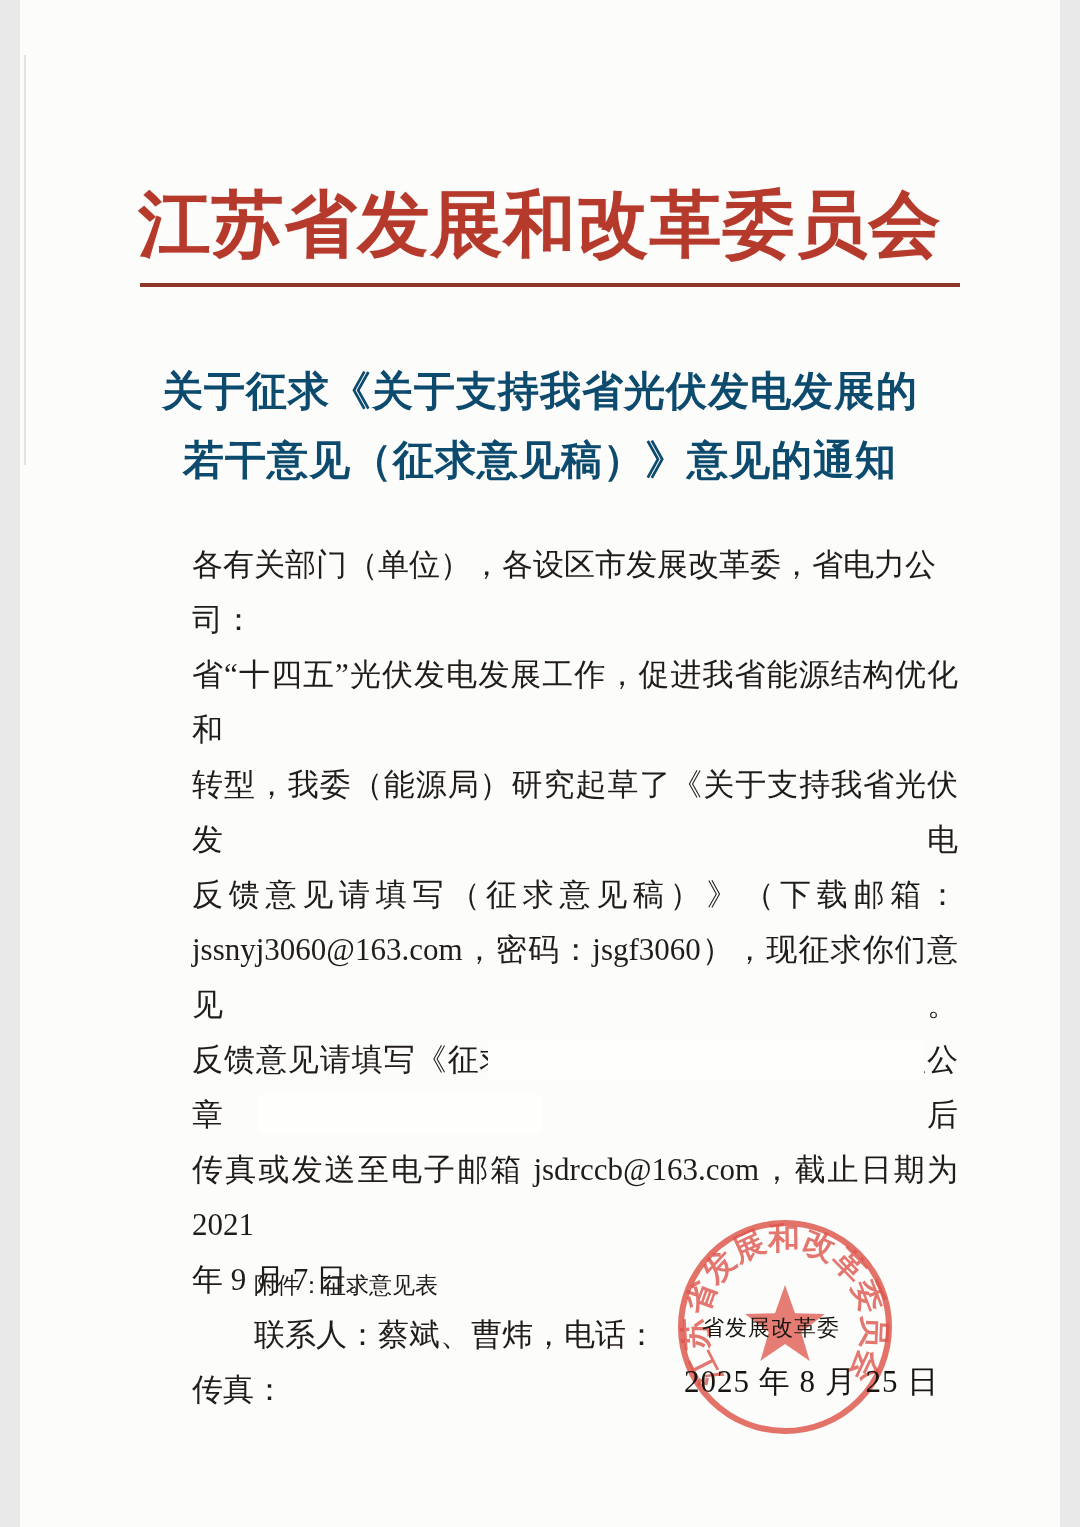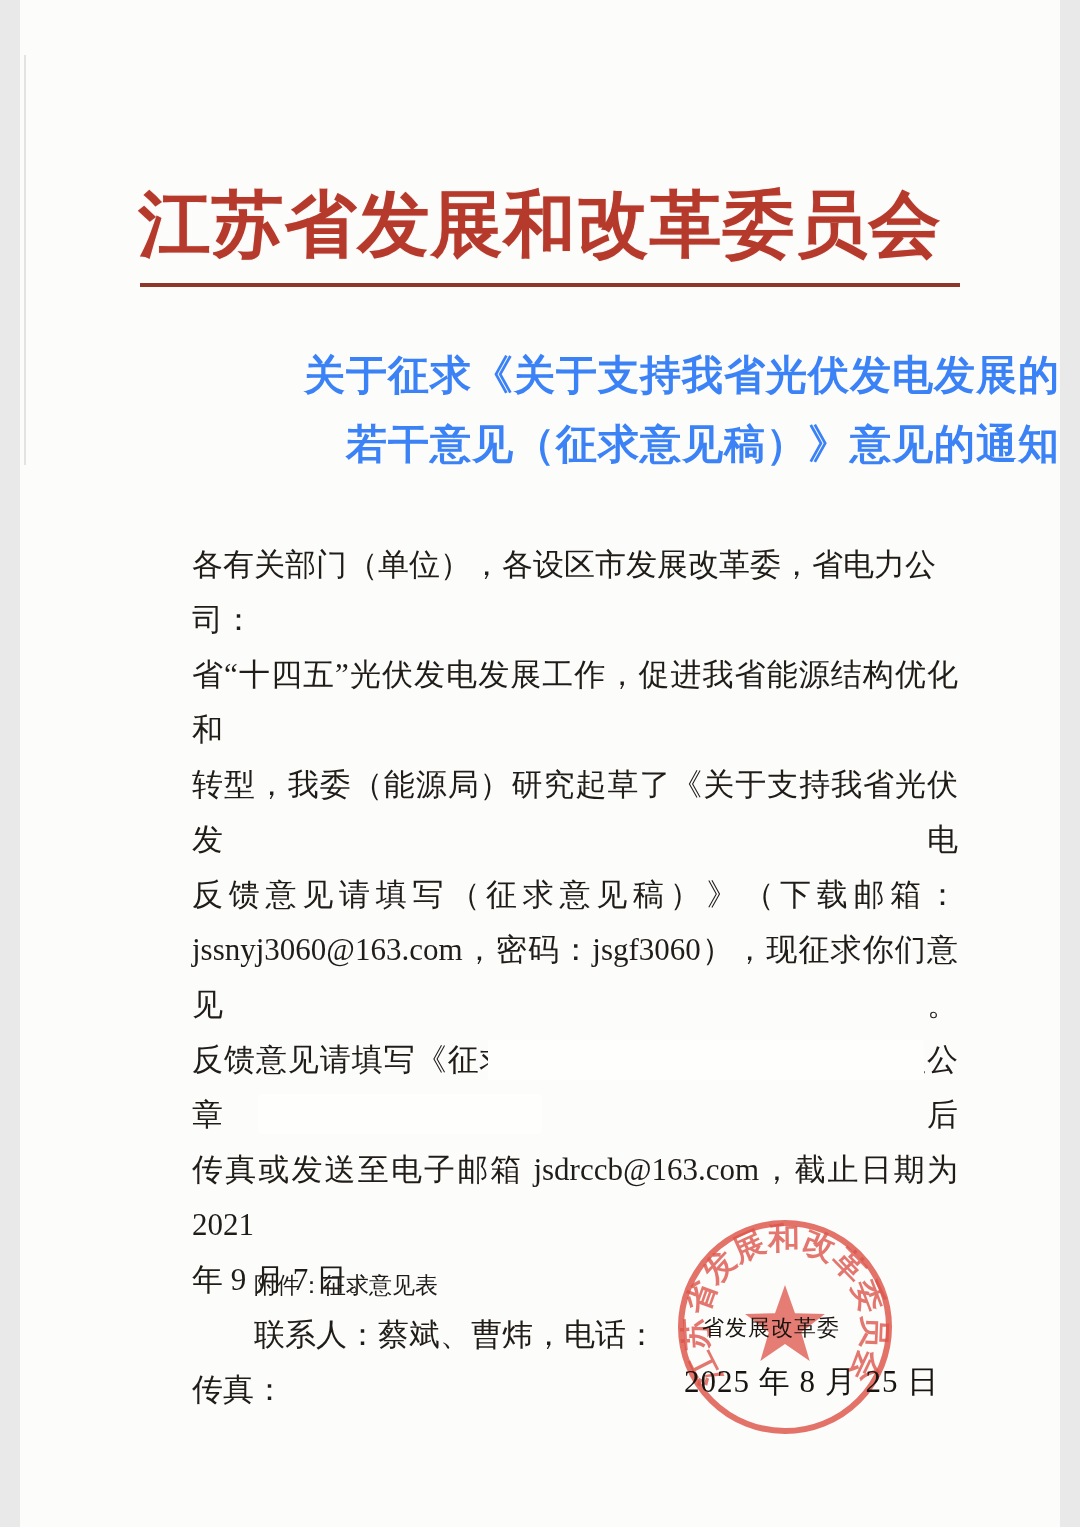--- a/index.html
+++ b/index.html
@@ -32,26 +32,26 @@
     letter-spacing:1px;
     color:var(--header-red);
     text-shadow:0 0 1px rgba(181,58,43,0.4);
   }
   .red-rule{
     position:absolute;top:283px;left:120px;width:820px;height:4px;
     background:var(--rule-red);
   }
   
   .doc-title{
-    position:absolute;top:341px;left:0;right:0;margin:0;
-    text-align:right;
+    position:absolute;top:341px;left:0;right:0;margin:16px;
+    text-align:center;
     font-size:41px;line-height:69px;
     font-weight:900;
     letter-spacing:1px;
-    color:#3b82f6;
+    color:#0c4a6e;
   }
   
   .body-block{
     position:absolute;top:537px;left:172px;width:766px;
     font-size:31px;
     color:var(--ink);
     font-family:Liberation Serif, serif;
   }
   .bl{line-height:55px;min-height:55px;}
   .bl.ind{text-indent:62px;}

